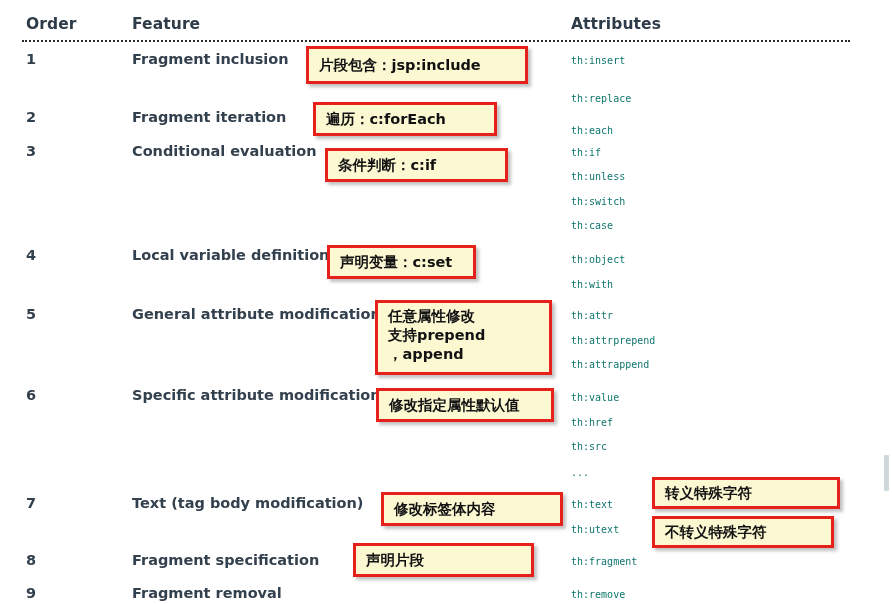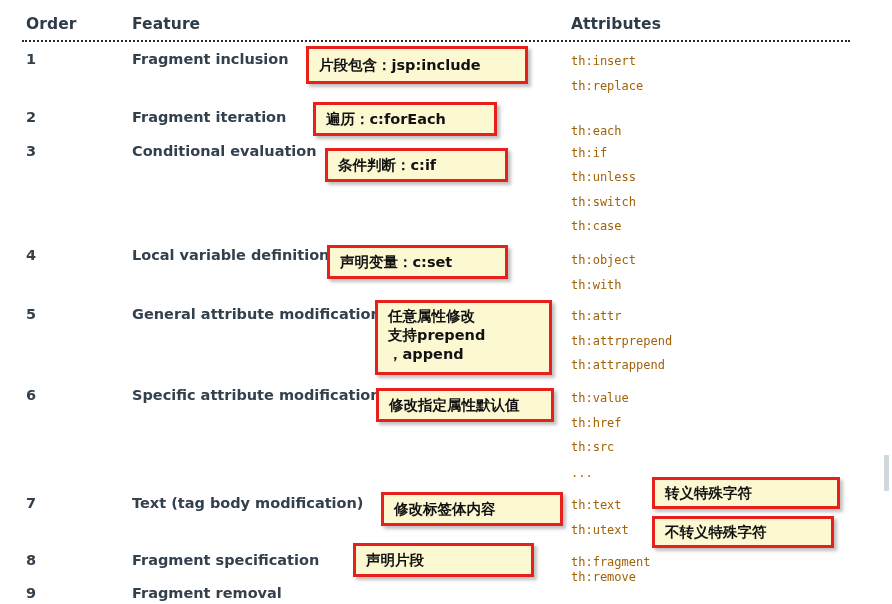--- a/index.html
+++ b/index.html
@@ -47,22 +47,22 @@
   .cell {
     font-size: 14.5px;
     font-weight: bold;
     color: #33404d;
     line-height: 17px;
     white-space: nowrap;
   }
 
   .attr-line {
     font-family: "DejaVu Sans Mono", "Liberation Mono", monospace;
-    font-size: 12px;
-    color: #a16207;
+    font-size: 10px;
+    color: #0f766e;
     line-height: 20.5px;
     white-space: pre;
   }
 
   
   .callout {
     position: absolute;
     background: #fbf8d2;
     border: 3px solid #e8201c;
     box-sizing: border-box;
@@ -99,21 +99,21 @@
 <div id="doc-table">
 
   <div class="col-order hdr">Order</div>
   <div class="col-feature hdr">Feature</div>
   <div class="col-attr hdr">Attributes</div>
   <div id="header-rule"></div>
 
   <div class="col-order cell" style="top:51px">1</div>
   <div class="col-feature cell" style="top:51px">Fragment inclusion</div>
   <div class="col-attr attr-line" style="top:51px">th:insert</div>
-  <div class="col-attr attr-line" style="top:76px">th:replace</div>
+  <div class="col-attr attr-line" style="top:89px">th:replace</div>
 
   <div class="col-order cell" style="top:109px">2</div>
   <div class="col-feature cell" style="top:109px">Fragment iteration</div>
   <div class="col-attr attr-line" style="top:121px">th:each</div>
 
   <div class="col-order cell" style="top:143px">3</div>
   <div class="col-feature cell" style="top:143px">Conditional evaluation</div>
   <div class="col-attr attr-line" style="top:143px">th:if</div>
   <div class="col-attr attr-line" style="top:167px">th:unless</div>
   <div class="col-attr attr-line" style="top:192px">th:switch</div>
@@ -141,31 +141,31 @@
   <div class="col-feature cell" style="top:495px">Text (tag body modification)</div>
   <div class="col-attr attr-line" style="top:495px">th:text</div>
   <div class="col-attr attr-line" style="top:520px">th:utext</div>
 
   <div class="col-order cell" style="top:552px">8</div>
   <div class="col-feature cell" style="top:552px">Fragment specification</div>
   <div class="col-attr attr-line" style="top:552px">th:fragment</div>
 
   <div class="col-order cell" style="top:585px">9</div>
   <div class="col-feature cell" style="top:585px">Fragment removal</div>
-  <div class="col-attr attr-line" style="top:567px">th:remove</div>
+  <div class="col-attr attr-line" style="top:585px">th:remove</div>
 
 </div>
 
 <div class="callout" style="left:306px; top:46px;  width:222px; height:38px;">片段包含：jsp:include</div>
 
 <div class="callout" style="left:313px; top:102px; width:184px; height:34px;">遍历：c:forEach</div>
 
 <div class="callout" style="left:325px; top:148px; width:183px; height:34px;">条件判断：c:if</div>
 
-<div class="callout" style="left:327px; top:245px; width:181px; height:34px;">声明变量：c:set</div>
+<div class="callout" style="left:327px; top:245px; width:149px; height:34px;">声明变量：c:set</div>
 
 <div class="callout multiline" style="left:375px; top:300px; width:177px; height:75px;">任意属性修改
 支持prepend
 ，append</div>
 
 <div class="callout" style="left:376px; top:388px; width:178px; height:34px;">修改指定属性默认值</div>
 
 <div class="callout" style="left:361px; top:492px; width:182px; height:34px;margin-left:20px;">修改标签体内容</div>
 
 <div class="callout" style="left:353px; top:543px; width:181px; height:34px;">声明片段</div>

